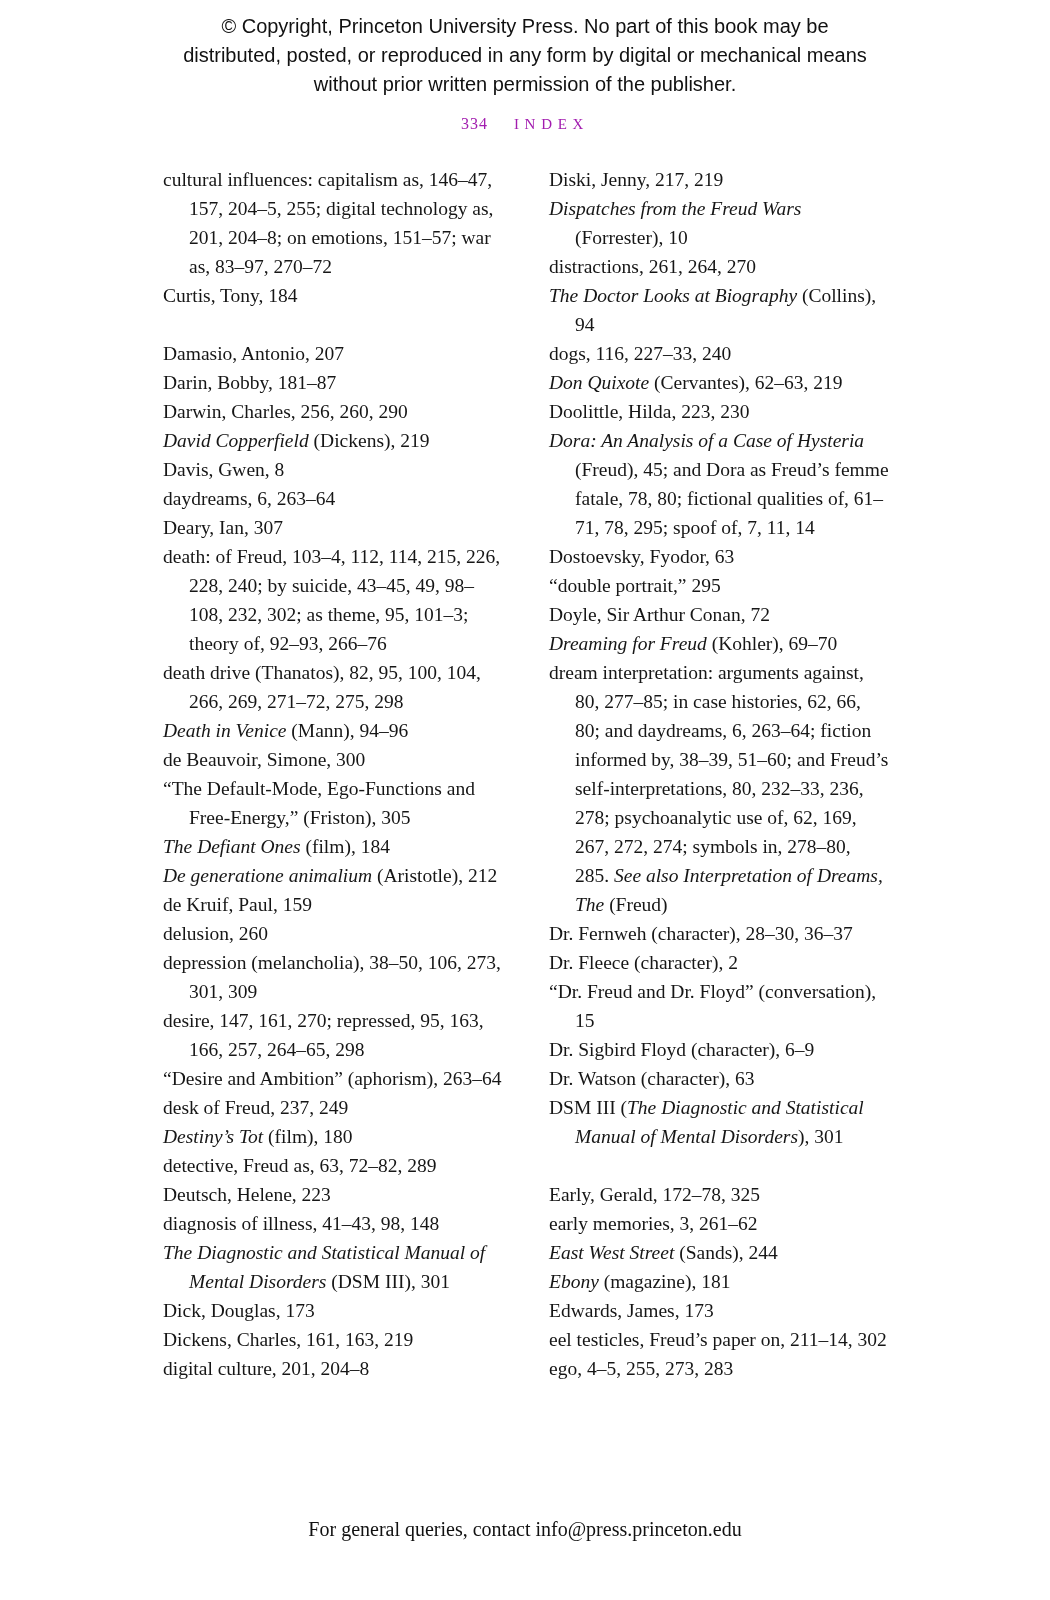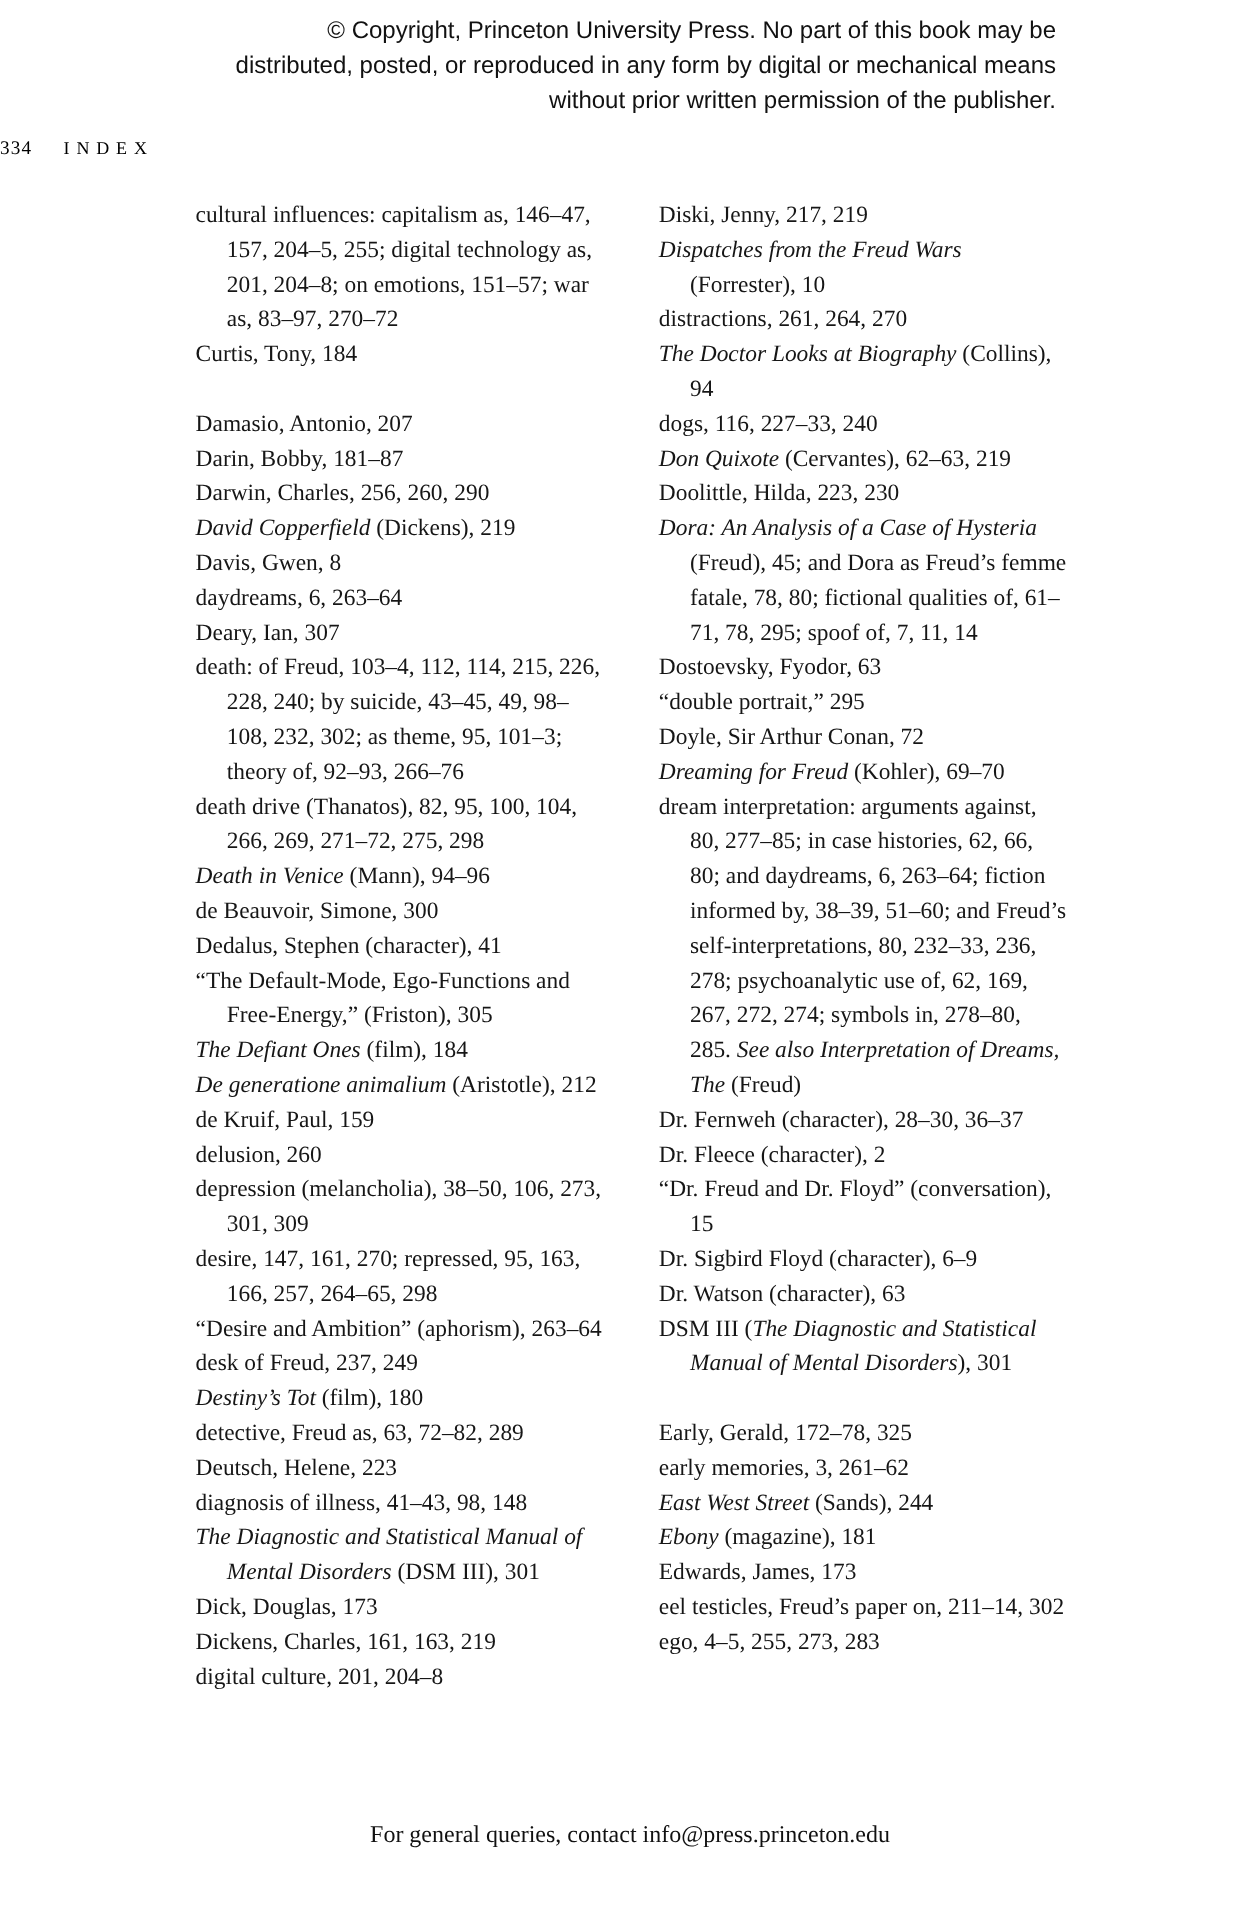--- a/index.html
+++ b/index.html
@@ -10,29 +10,30 @@
     background: #ffffff;
     color: #161616;
     font-family: "Liberation Serif", serif;
     position: relative;
     overflow: hidden;
   }
   .copyright {
     font-family: "Liberation Sans", sans-serif;
     font-size: 20px;
     line-height: 29px;
-    text-align: right;
+    text-align: center;
     width: 710px;
     margin: 12px auto 0 auto;
     color: #111;
   }
   .running-head {
+    text-align: center;
     margin-top: 16px;
     font-size: 16px;
-    color: #000000;
+    color: #a21caf;
   }
   .running-head .pagenum {
     letter-spacing: 1px;
     margin-right: 26px;
   }
   .running-head .section {
     letter-spacing: 0.38em;
     font-variant: small-caps;
     text-transform: uppercase;
     font-size: 15px;
@@ -88,21 +89,20 @@
         <div class="entry"><span>Darin, Bobby, 181–87</span></div>
         <div class="entry"><span>Darwin, Charles, 256, 260, 290</span></div>
         <div class="entry"><i>David Copperfield</i><span> (Dickens), 219</span></div>
         <div class="entry"><span>Davis, Gwen, 8</span></div>
         <div class="entry"><span>daydreams, 6, 263–64</span></div>
         <div class="entry"><span>Deary, Ian, 307</span></div>
         <div class="entry"><span>death: of Freud, 103–4, 112, 114, 215, 226, 228, 240; by suicide, 43–45, 49, 98–108, 232, 302; as theme, 95, 101–3; theory of, 92–93, 266–76</span></div>
         <div class="entry"><span>death drive (Thanatos), 82, 95, 100, 104, 266, 269, 271–72, 275, 298</span></div>
         <div class="entry"><i>Death in Venice</i><span> (Mann), 94–96</span></div>
         <div class="entry"><span>de Beauvoir, Simone, 300</span></div>
-        <div class="entry"><span>Dedalus, Stephen (character), 41</span></div>
         <div class="entry"><span>“The Default-Mode, Ego-Functions and Free-Energy,” (Friston), 305</span></div>
         <div class="entry"><i>The Defiant Ones</i><span> (film), 184</span></div>
         <div class="entry"><i>De generatione animalium</i><span> (Aristotle), 212</span></div>
         <div class="entry"><span>de Kruif, Paul, 159</span></div>
         <div class="entry"><span>delusion, 260</span></div>
         <div class="entry"><span>depression (melancholia), 38–50, 106, 273, 301, 309</span></div>
         <div class="entry"><span>desire, 147, 161, 270; repressed, 95, 163, 166, 257, 264–65, 298</span></div>
         <div class="entry"><span>“Desire and Ambition” (aphorism), 263–64</span></div>
         <div class="entry"><span>desk of Freud, 237, 249</span></div>
         <div class="entry"><i>Destiny’s Tot</i><span> (film), 180</span></div>

